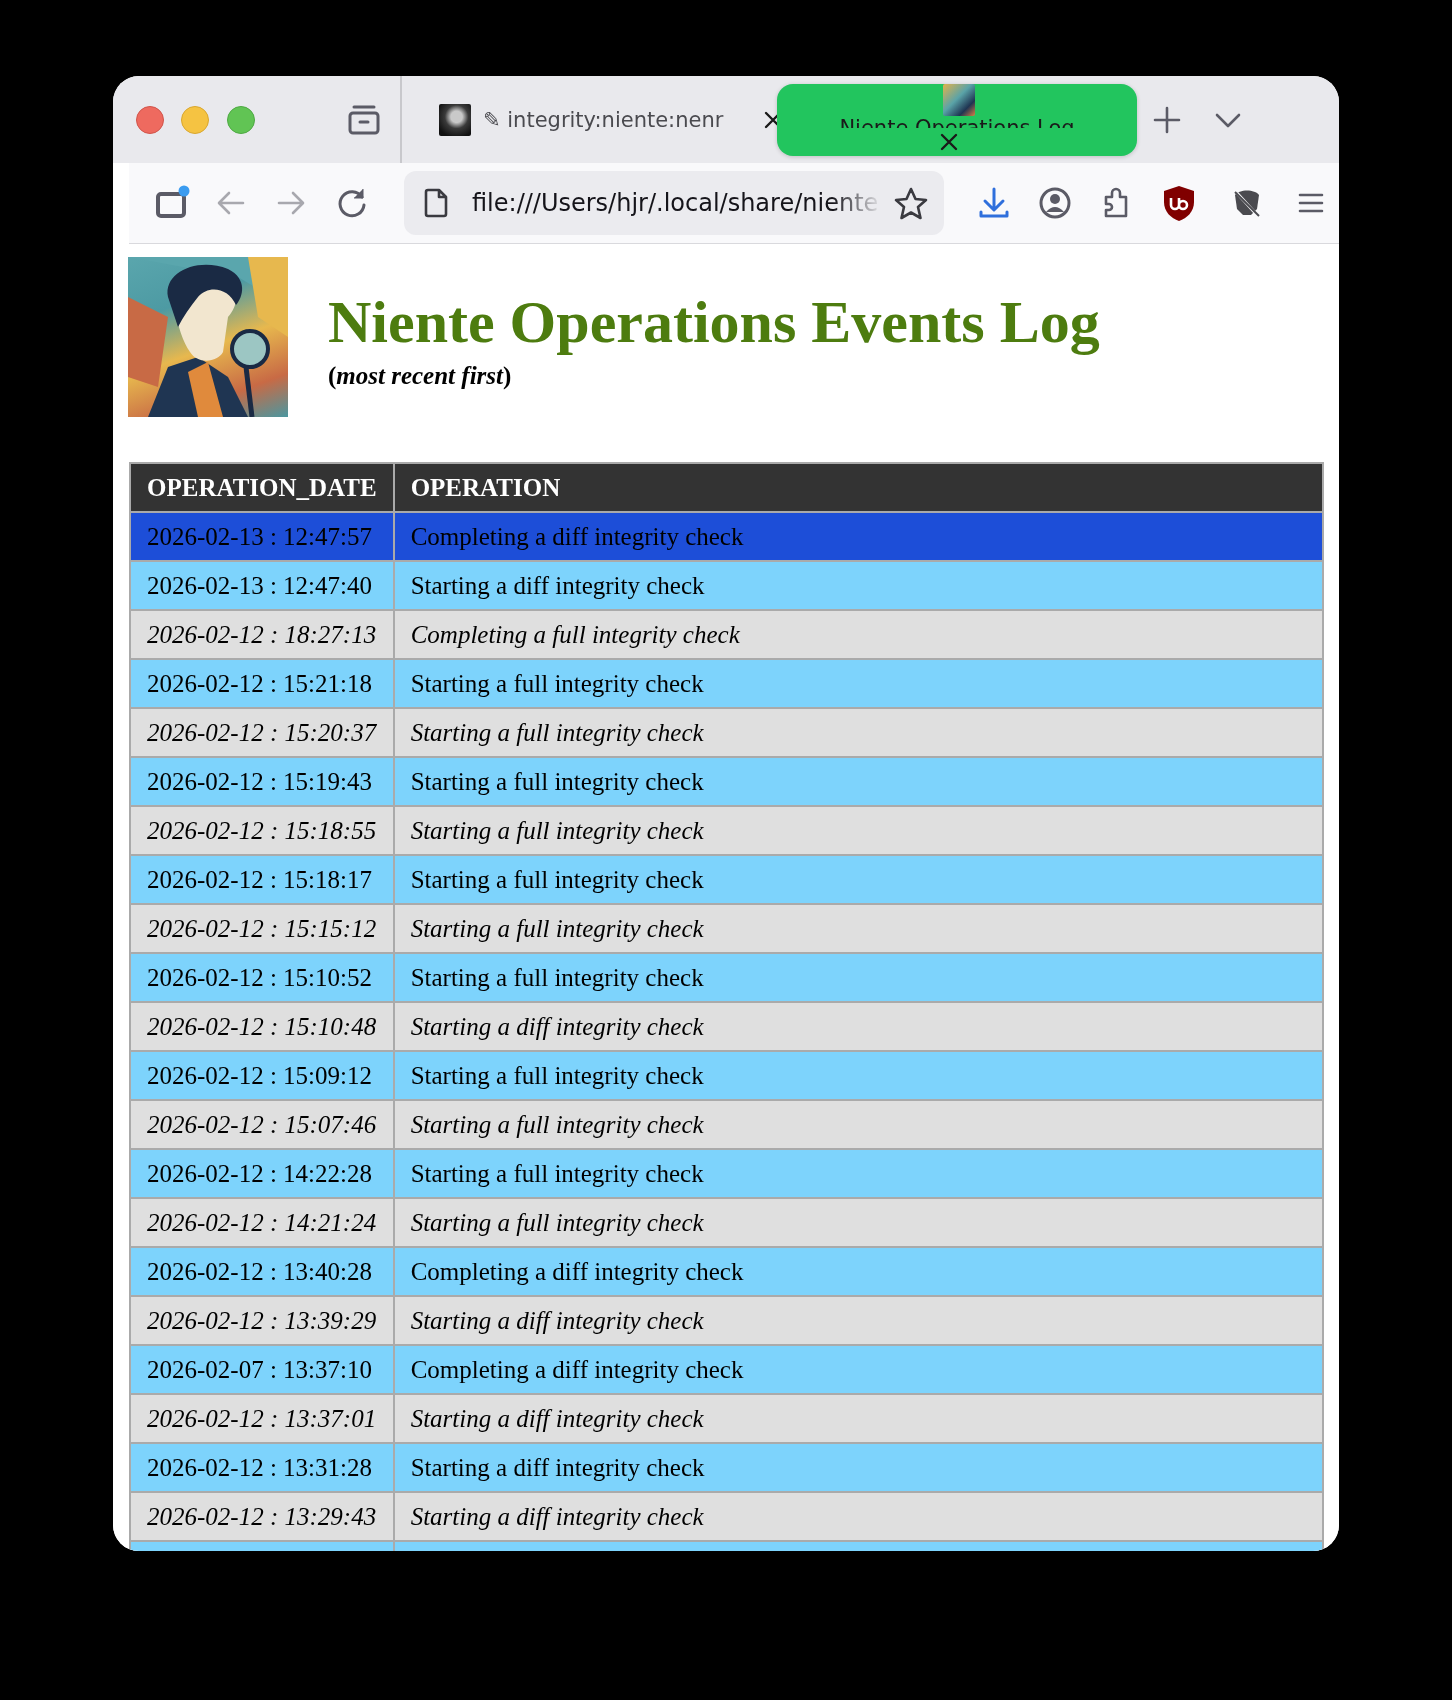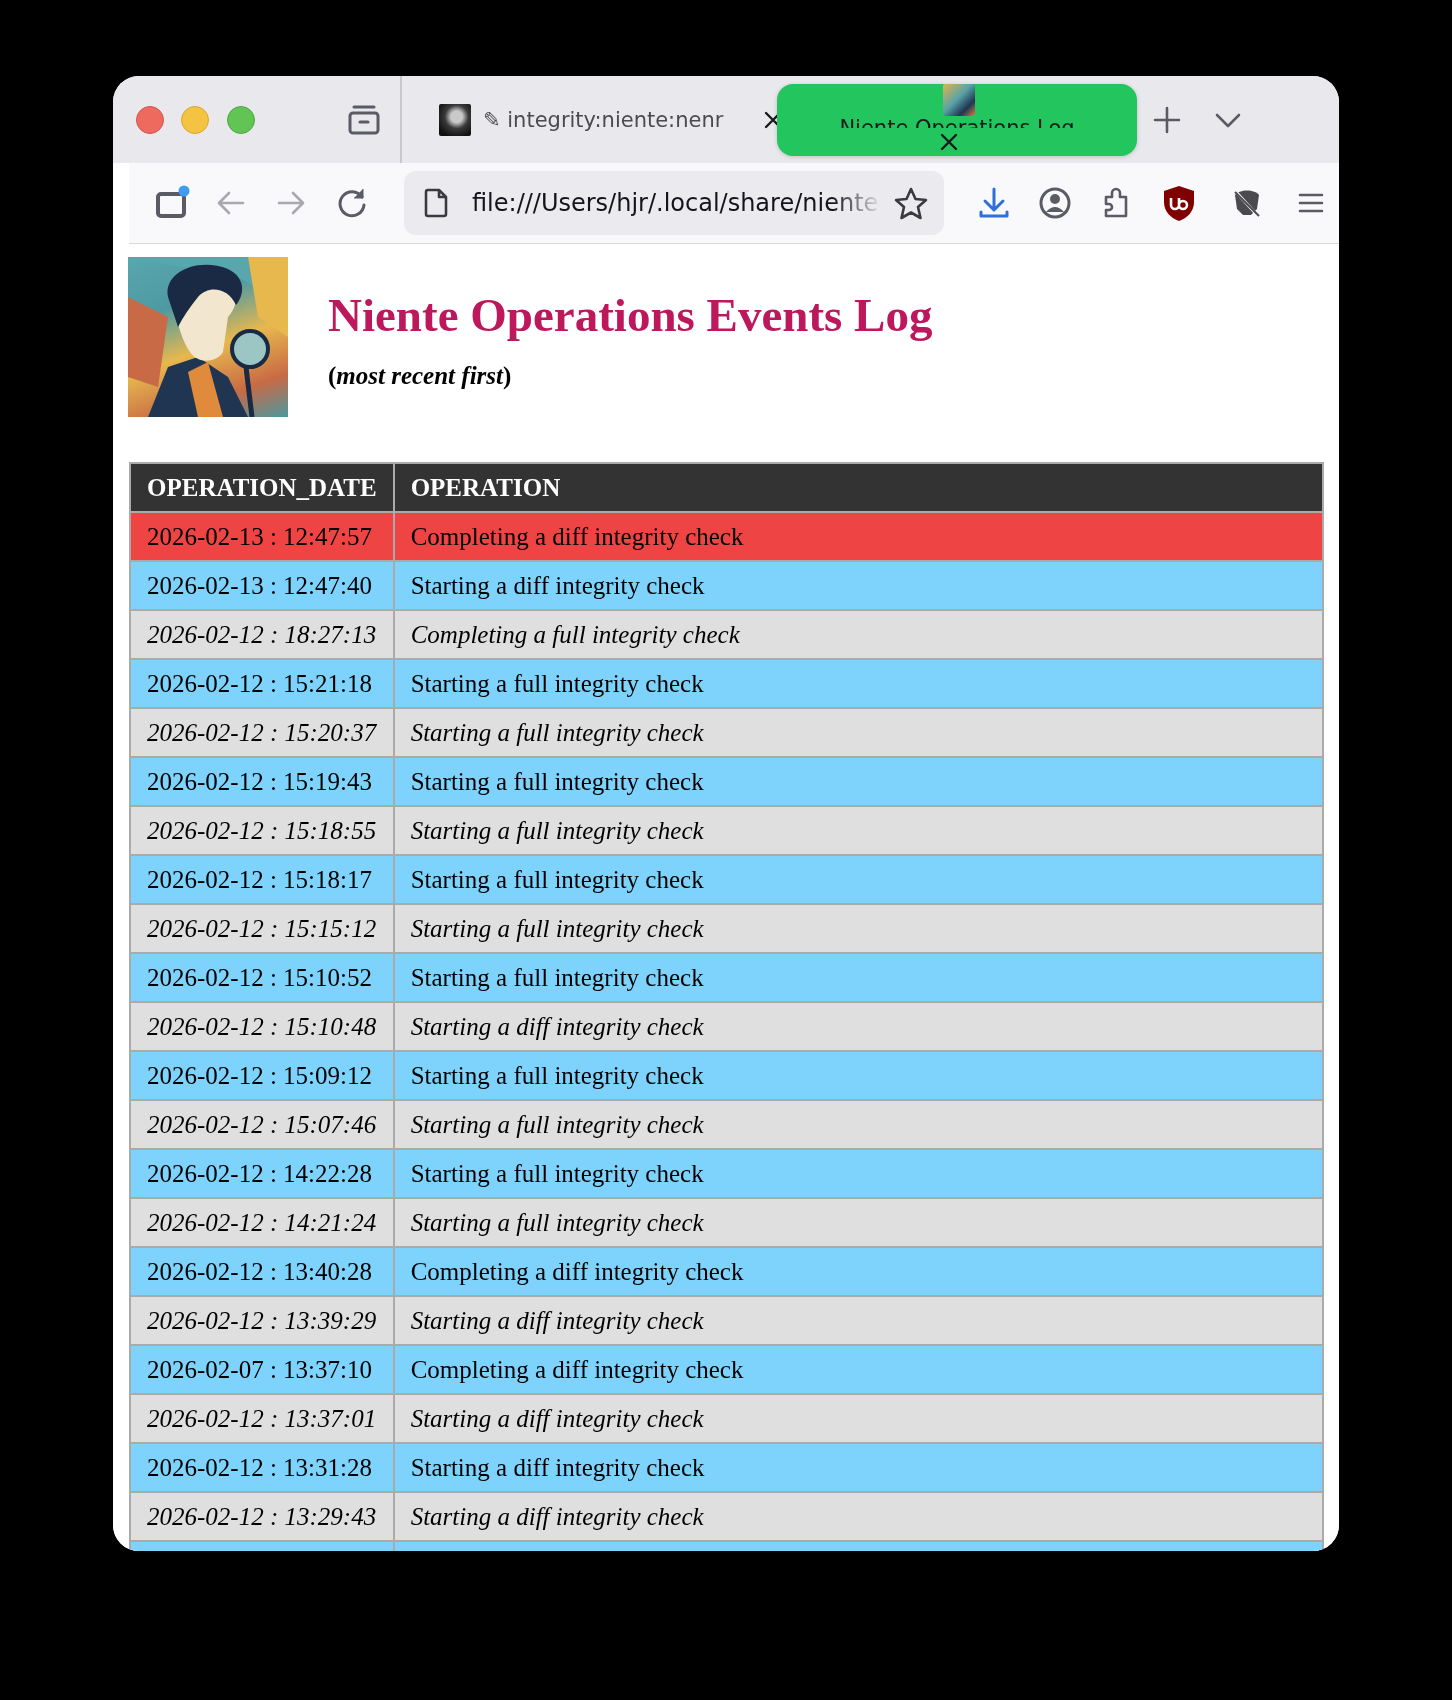--- a/index.html
+++ b/index.html
@@ -61,38 +61,38 @@
 
   .content {
     position: absolute; left: 0; top: 168px; width: 100%; height: 1307px; background: #fff; overflow: hidden;
   }
   .logo {
     position: absolute; left: 15px; top: 13px; width: 160px; height: 160px; overflow: hidden;
     background: linear-gradient(160deg, #5aa6ad 0%, #4d9aa3 30%, #e7b84e 55%, #c86a45 80%, #4b97a0 100%);
   }
   .page-title {
     position: absolute; left: 215px; top: 44px; font-family: "Liberation Serif", serif;
-    font-weight: bold; font-size: 47px; color: #be185d; white-space: nowrap; text-align: right;
+    font-weight: bold; font-size: 60px; color: #4d7c0f; white-space: nowrap; text-align: right;
   }
   .page-subtitle {
     position: absolute; left: 215px; top: 118px; font-family: "Liberation Serif", serif;
     font-weight: bold; font-size: 25px; color: #000;
   }
   .page-subtitle em { font-style: italic; }
 
   table.log {
     position: absolute; left: 16px; top: 218px; width: 1195px; border-collapse: collapse;
     font-family: "Liberation Serif", serif; font-size: 25px; color: #000;
   }
   table.log th, table.log td { border: 2px solid #aaaaaa; text-align: left; padding: 0 16px; height: 49px; white-space: nowrap; }
   table.log th { background: #333333; color: #fff; font-weight: bold; height: 49px; }
   table.log th.col-date, table.log td.col-date { width: 231px; }
   table.log tr.row-odd td { background: #dfdfdf; font-style: italic; }
   table.log tr.row-even td { background: #7dd3fc; }
-  table.log tr.row-highlight td { background: #ef4444; }
+  table.log tr.row-highlight td { background: #1d4ed8; }
 </style>
 </head>
 <body>
 
 <div class="window">
 
   <div class="tabbar">
     <div class="traffic tl-red"></div>
     <div class="traffic tl-yellow"></div>
     <div class="traffic tl-green"></div>

